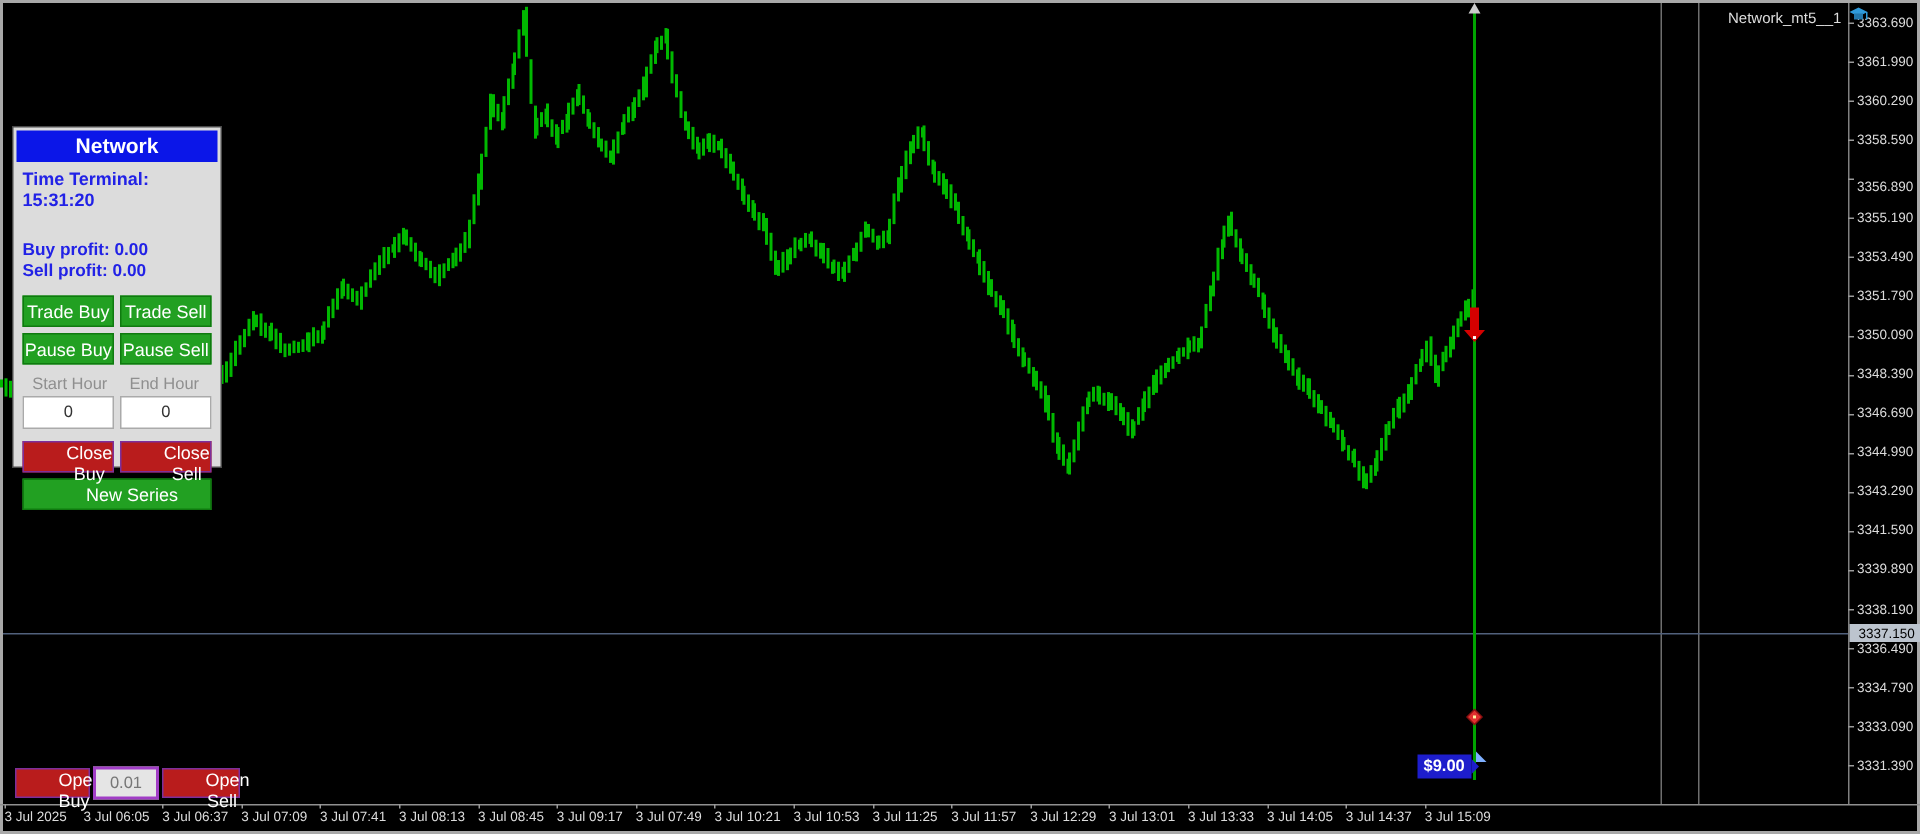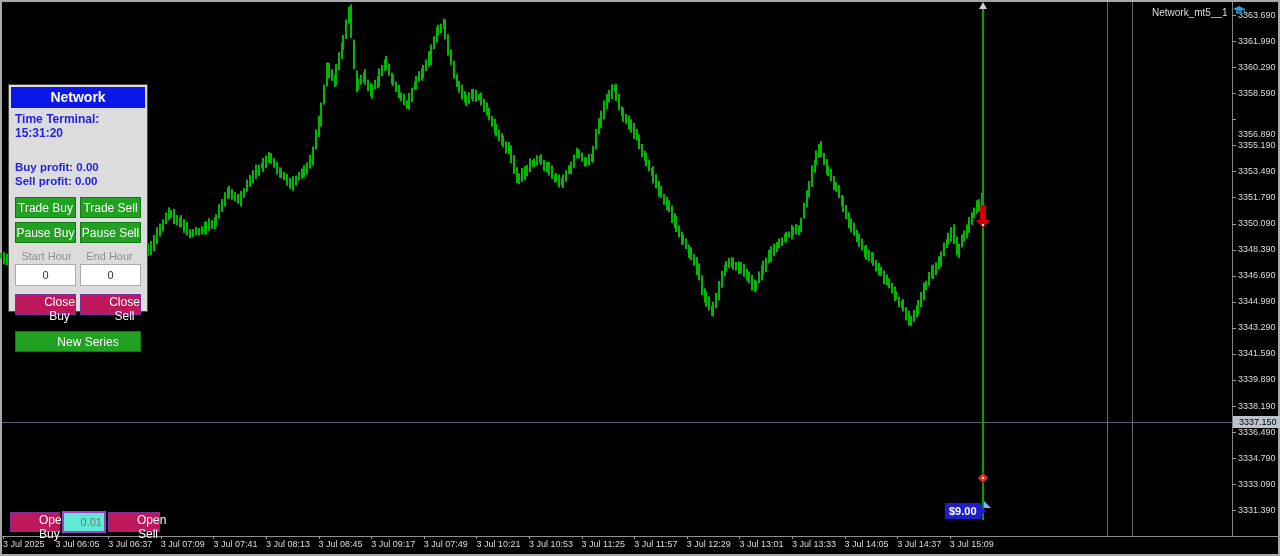--- a/index.html
+++ b/index.html
@@ -27,34 +27,34 @@
   .panel{position:absolute;left:8px;top:84px;width:140px;height:228px;background:#dcdcdc;
     border:1px solid #4a4a4a;box-sizing:border-box;z-index:10;padding:0 6px;}
   .panel-header{margin:2px -4px 4px -4px;height:21px;background:#0b16e8;color:#fff;
     font-size:14px;font-weight:bold;text-align:center;line-height:21px;}
   .panel-info{color:#2222e6;font-size:11.5px;font-weight:600;line-height:14px;}
   .panel-info.time{margin:4px 0 20px 0;font-size:12px;}
   .btn-row{display:flex;gap:4px;margin-top:4px;}
   .btn{flex:1;height:21px;border:1px solid #9a9a9a;color:#fff;font-size:12px;
     font-family:"Liberation Sans",sans-serif;padding:0;cursor:pointer;}
   .btn.green{background:#22a022;border-color:#0f7a0f;}
-  .btn.purple{background:#be185d;border-color:#7d2f9c;padding-left:28px;}
-  .btn.full{width:100%;margin-top:16px;display:block;padding-left:20px;}
+  .btn.purple{background:#b91c1c;border-color:#7d2f9c;padding-left:28px;}
+  .btn.full{width:100%;margin-top:4px;display:block;padding-left:20px;}
   .btn-row.first{margin-top:9px;}
   .label-row{display:flex;margin-top:7px;}
   .label-row span{flex:1;text-align:center;color:#8f8f8f;font-size:11px;}
   .input-row{display:flex;gap:4px;margin-top:2px;margin-bottom:8px;}
   .input-row input{flex:1;width:40px;height:18px;border:1px solid #aaa;text-align:center;
     font-size:11px;color:#333;font-family:"Liberation Sans",sans-serif;background:#fff;}
   
   .order-controls{position:absolute;left:10px;top:511px;display:flex;gap:2px;z-index:10;align-items:center;}
   .order-controls .btn{height:20px;font-size:12px;}
   .ob{width:50px;} .os{width:52px;}
-  .lot-input{width:36px;height:16px;border:2px solid #a13dc6;background:#5eead4;color:#777;
-    text-align:right;font-size:11px;font-family:"Liberation Sans",sans-serif;}
+  .lot-input{width:36px;height:16px;border:2px solid #a13dc6;background:#e5e5e5;color:#777;
+    text-align:center;font-size:11px;font-family:"Liberation Sans",sans-serif;}
   
   .trade-tag{position:absolute;height:14px;background:#1d1dcc;color:#fff;font-size:11px;
     line-height:14px;padding:1px 4px;z-index:8;font-weight:600;}
   .trade-tag:after{content:"";position:absolute;left:100%;top:3px;border:5px solid transparent;
     border-left:5px solid #1d1dcc;border-right:none;}
   .tag-arrow{position:absolute;width:0;height:0;border-left:7px solid #7fb0ff;
     border-top:7px solid transparent;z-index:8;}
 </style>
 </head>
 <body>
@@ -506,21 +506,21 @@
           <rect x="12" y="4" width="1" height="5" fill="#2f9bdb"></rect>
         </svg>
     </span>
   </div>
 
   <div class="price-axis">
       <span class="ptick" style="top: 9.5px;">3363.690</span>
       <span class="ptick" style="top: 35.57px;">3361.990</span>
       <span class="ptick" style="top: 61.64px;">3360.290</span>
       <span class="ptick" style="top: 87.7101px;">3358.590</span>
-      <span class="ptick" style="top: 129px;">3356.890</span>
+      <span class="ptick" style="top: 119px;">3356.890</span>
       <span class="ptick" style="top: 139.85px;">3355.190</span>
       <span class="ptick" style="top: 165.92px;">3353.490</span>
       <span class="ptick" style="top: 191.99px;">3351.790</span>
       <span class="ptick" style="top: 218.06px;">3350.090</span>
       <span class="ptick" style="top: 244.13px;">3348.390</span>
       <span class="ptick" style="top: 270.2px;">3346.690</span>
       <span class="ptick" style="top: 296.27px;">3344.990</span>
       <span class="ptick" style="top: 322.34px;">3343.290</span>
       <span class="ptick" style="top: 348.41px;">3341.590</span>
       <span class="ptick" style="top: 374.48px;">3339.890</span>

